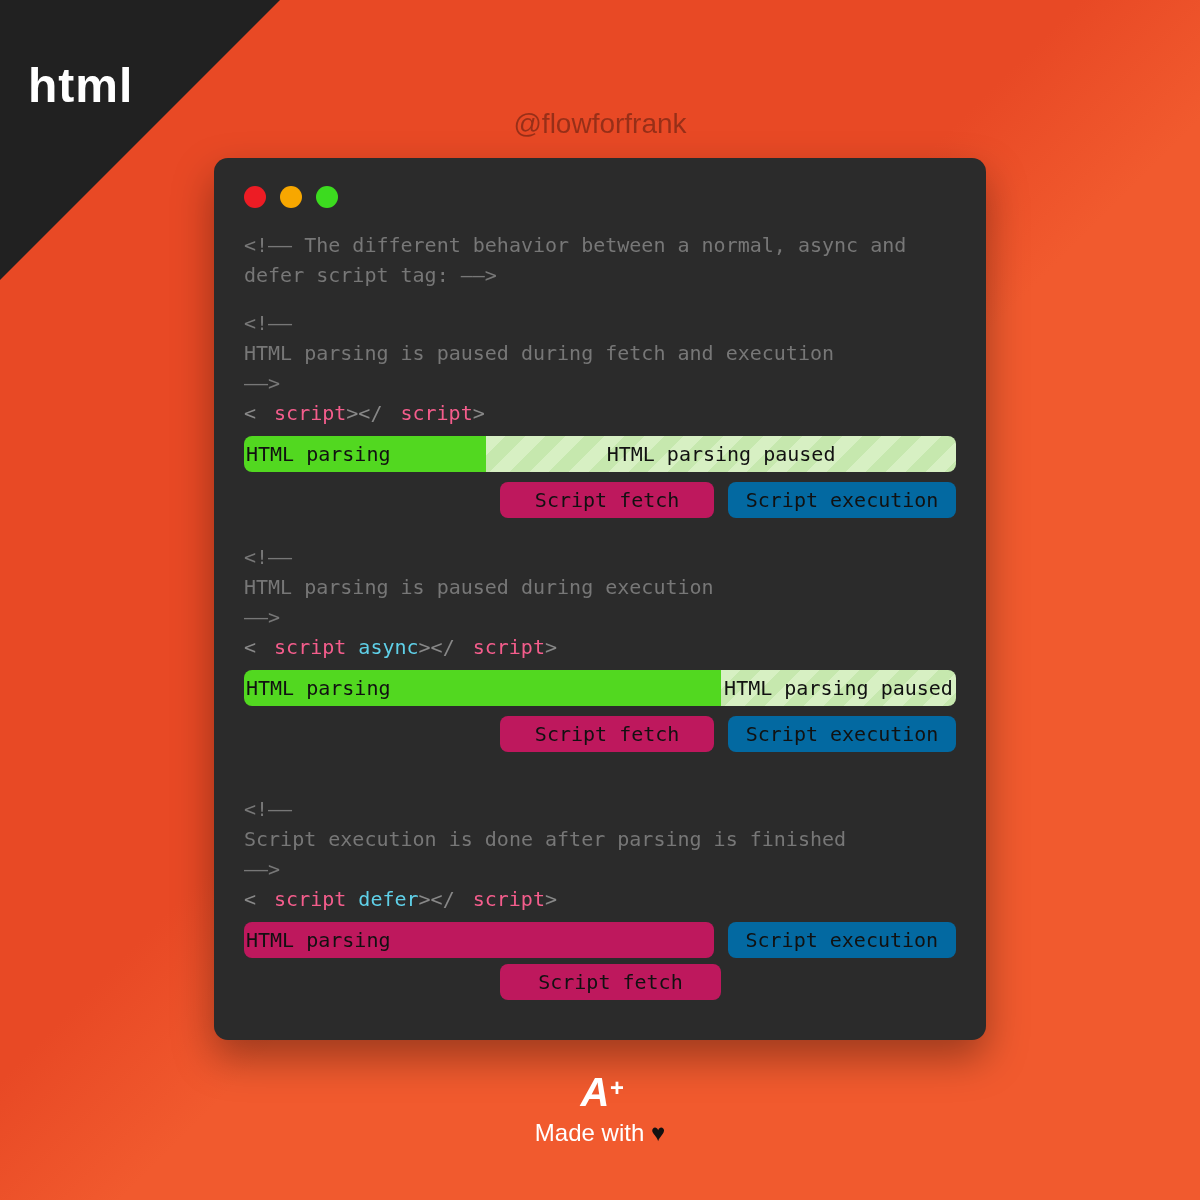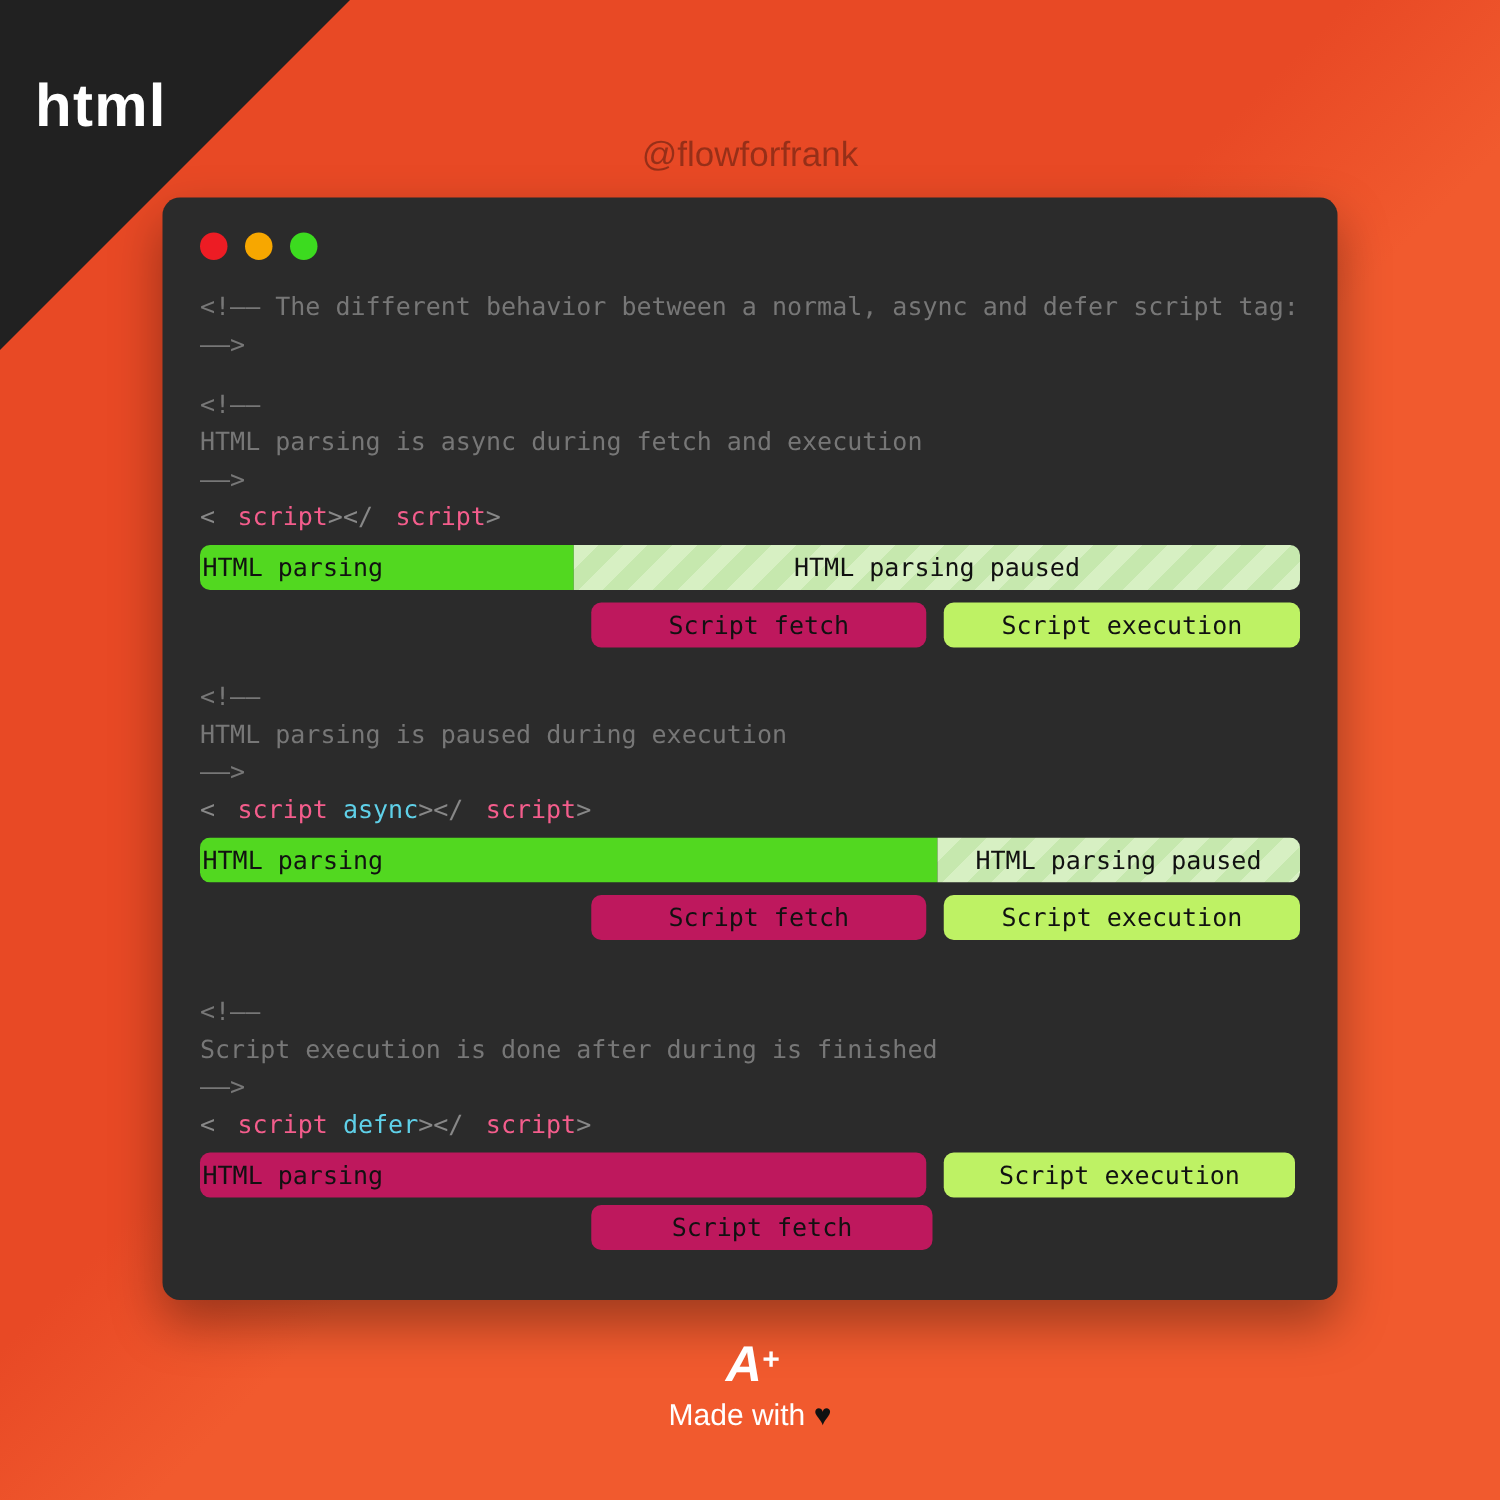--- a/index.html
+++ b/index.html
@@ -28,21 +28,21 @@
     font-family: 'Segoe UI', Arial, sans-serif;
   }
   .handle {
     text-align: center;
     color: rgba(0,0,0,0.35);
     font-size: 28px;
     padding-top: 108px;
     font-family: 'Segoe UI', Arial, sans-serif;
   }
   .window {
-    width: 940px;
+    width: 772px;
     margin: 18px auto 0 auto;
     background: #2b2b2b;
     border-radius: 14px;
     padding: 28px 30px 34px 30px;
     box-shadow: 0 18px 40px rgba(0,0,0,0.35);
     color: #888;
     font-size: 20px;
     line-height: 1.5;
   }
   .traffic-lights { display: flex; gap: 14px; margin-bottom: 22px; }
@@ -77,21 +77,21 @@
   }
   .pill-row { display:flex; gap:14px; margin-bottom:6px; }
   .spacer { flex: 0 0 auto; }
   .pill {
     height: 36px;
     border-radius: 8px;
     display: flex; align-items:center; justify-content:center;
     color:#111; font-size:20px;
   }
   .pill.fetch { background:#be185d; }
-  .pill.exec  { background:#bef264; }
+  .pill.exec  { background:#0369a1; }
   .section-gap { height: 18px; }
   .footer {
     text-align:center;
     margin-top: 30px;
     color:#fff;
     font-family: 'Segoe UI', Arial, sans-serif;
   }
   .footer .logo {
     font-size:40px; font-weight:900; font-style:italic;
     letter-spacing:-2px;
@@ -113,21 +113,21 @@
     <div class="tl red"></div>
     <div class="tl yellow"></div>
     <div class="tl green"></div>
   </div>
 
   <div class="comment">&lt;!—— The different behavior between a normal, async and defer script tag: ——&gt;</div>
   <div class="section-gap"></div>
 
   <div class="comment">
     <span>&lt;!——</span><br>
-    <span>  HTML parsing is async during fetch and execution</span><br>
+    <span>  HTML parsing is paused during fetch and execution</span><br>
     <span>——&gt;</span>
   </div>
   <div>
     <span class="tag-angle">&lt;</span><span class="tag-name">script</span><span class="tag-angle">&gt;</span><span class="tag-angle">&lt;/</span><span class="tag-name">script</span><span class="tag-angle">&gt;</span>
   </div>
   <div class="bar-track">
     <div class="seg parse" style="left:0;width:34%">HTML parsing</div>
     <div class="seg paused" style="left:34%;width:66%">HTML parsing paused</div>
   </div>
   <div class="pill-row">
@@ -154,21 +154,21 @@
     <div class="spacer" style="width:34%"></div>
     <div class="pill fetch" style="width:31%">Script fetch</div>
     <div class="pill exec" style="width:33%">Script execution</div>
   </div>
 
   <div class="section-gap"></div>
   <div class="section-gap"></div>
 
   <div class="comment">
     <span>&lt;!——</span><br>
-    <span>  Script execution is done after during is finished</span><br>
+    <span>  Script execution is done after parsing is finished</span><br>
     <span>——&gt;</span>
   </div>
   <div>
     <span class="tag-angle">&lt;</span><span class="tag-name">script</span><span class="tag-attr"> defer</span><span class="tag-angle">&gt;</span><span class="tag-angle">&lt;/</span><span class="tag-name">script</span><span class="tag-angle">&gt;</span>
   </div>
   <div class="pill-row" style="margin-top:8px">
     <div class="pill fetch seg parse" style="position:static;width:66%;justify-content:flex-start">HTML parsing</div>
     <div class="pill exec" style="width:32%">Script execution</div>
   </div>
   <div class="pill-row">

